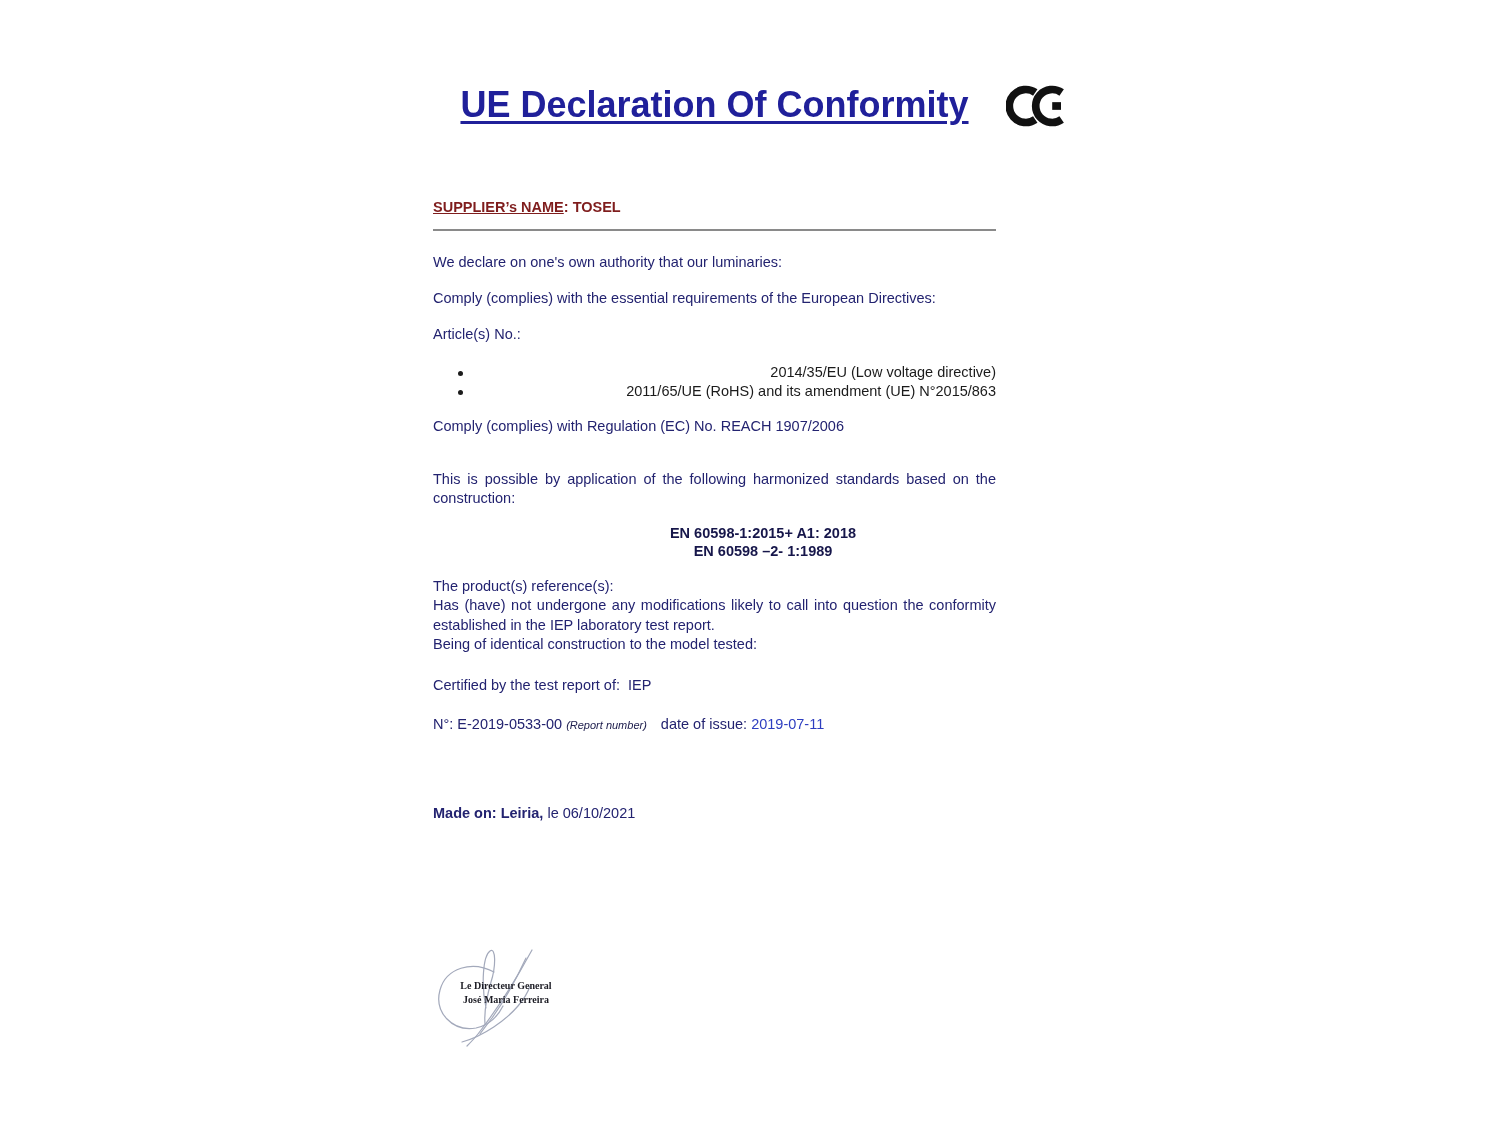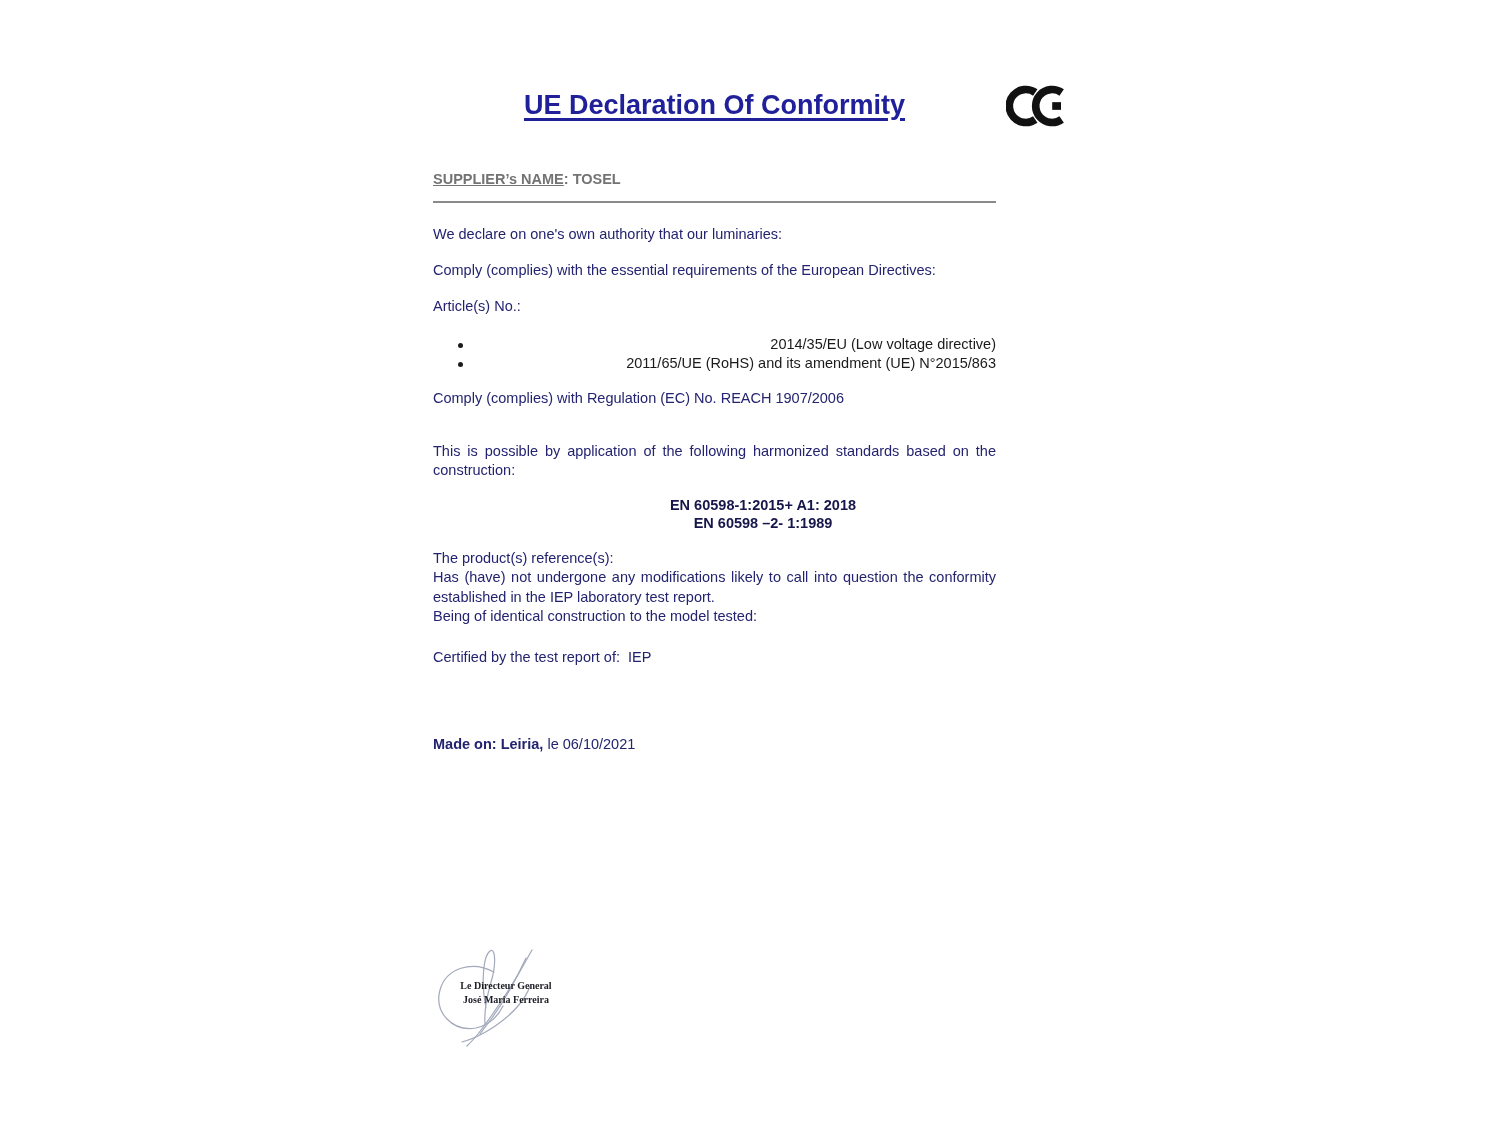--- a/index.html
+++ b/index.html
@@ -14,37 +14,37 @@
   }
   .doc {
     position: absolute;
     left: 433px;
     top: 0;
     width: 563px;
   }
   .title {
     margin: 89px 0 0 0;
     text-align: center;
-    font-size: 27px;
+    font-size: 36px;
     font-weight: bold;
     color: #20209a;
     text-decoration: underline;
     text-decoration-thickness: 2.5px;
     text-underline-offset: 4px;
     line-height: 32px;
   }
   .ce-mark {
     position: absolute;
     left: 1006px;
     top: 84px;
   }
   .body-txt { font-size: 14.5px; line-height: 19.5px; }
   .supplier {
-    margin-top: 49px;
-    color: #737373;
+    margin-top: 77px;
+    color: #7f1d1d;
   }
   .justify { text-align: justify; }
   .u-bold-underline { font-weight: bold; text-decoration: underline; }
   .bold { font-weight: bold; }
   .glyph { font-family: "DejaVu Sans", sans-serif; }
   .rule {
     margin-top: 11px;
     height: 2px;
     background: #8a8a8a;
     border: none;
@@ -159,20 +159,21 @@
     </div>
 
     <div class="body-txt navy p-product">
       <div>The product(s) reference(s):</div>
       <div class="justify">Has (have) not undergone any modifications likely to call into question the conformity established in the IEP laboratory test report.</div>
       <div>Being of identical construction to the model tested:</div>
     </div>
 
     <p class="body-txt navy p-certified"><span>Certified by the test report of:</span>&nbsp;&nbsp;<span>IEP</span></p>
 
+    <p class="body-txt navy p-report"><span>N°: E-2019-0533-00</span><span class="report-note">(Report number)</span><span class="report-date-label">date of issue:</span> <span class="date-value">2019-07-11</span></p>
 
     <p class="body-txt navy p-made"><span class="bold">Made on: Leiria,</span><span> le 06/10/2021</span></p>
 
   </div>
 
   <div class="signature-area">
     <svg width="140" height="105" viewBox="0 0 140 105">
       <g fill="none" stroke="#a3a9bb" stroke-width="1.2" stroke-linecap="round">
         <path d="M66 26 C44 14 18 22 12 44 C6 66 24 86 48 82 C62 79 70 70 75 60"></path>
         <path d="M58 62 C53 38 55 10 62 5 C68 1 68 20 63 36 C59 50 56 66 57 78"></path>

